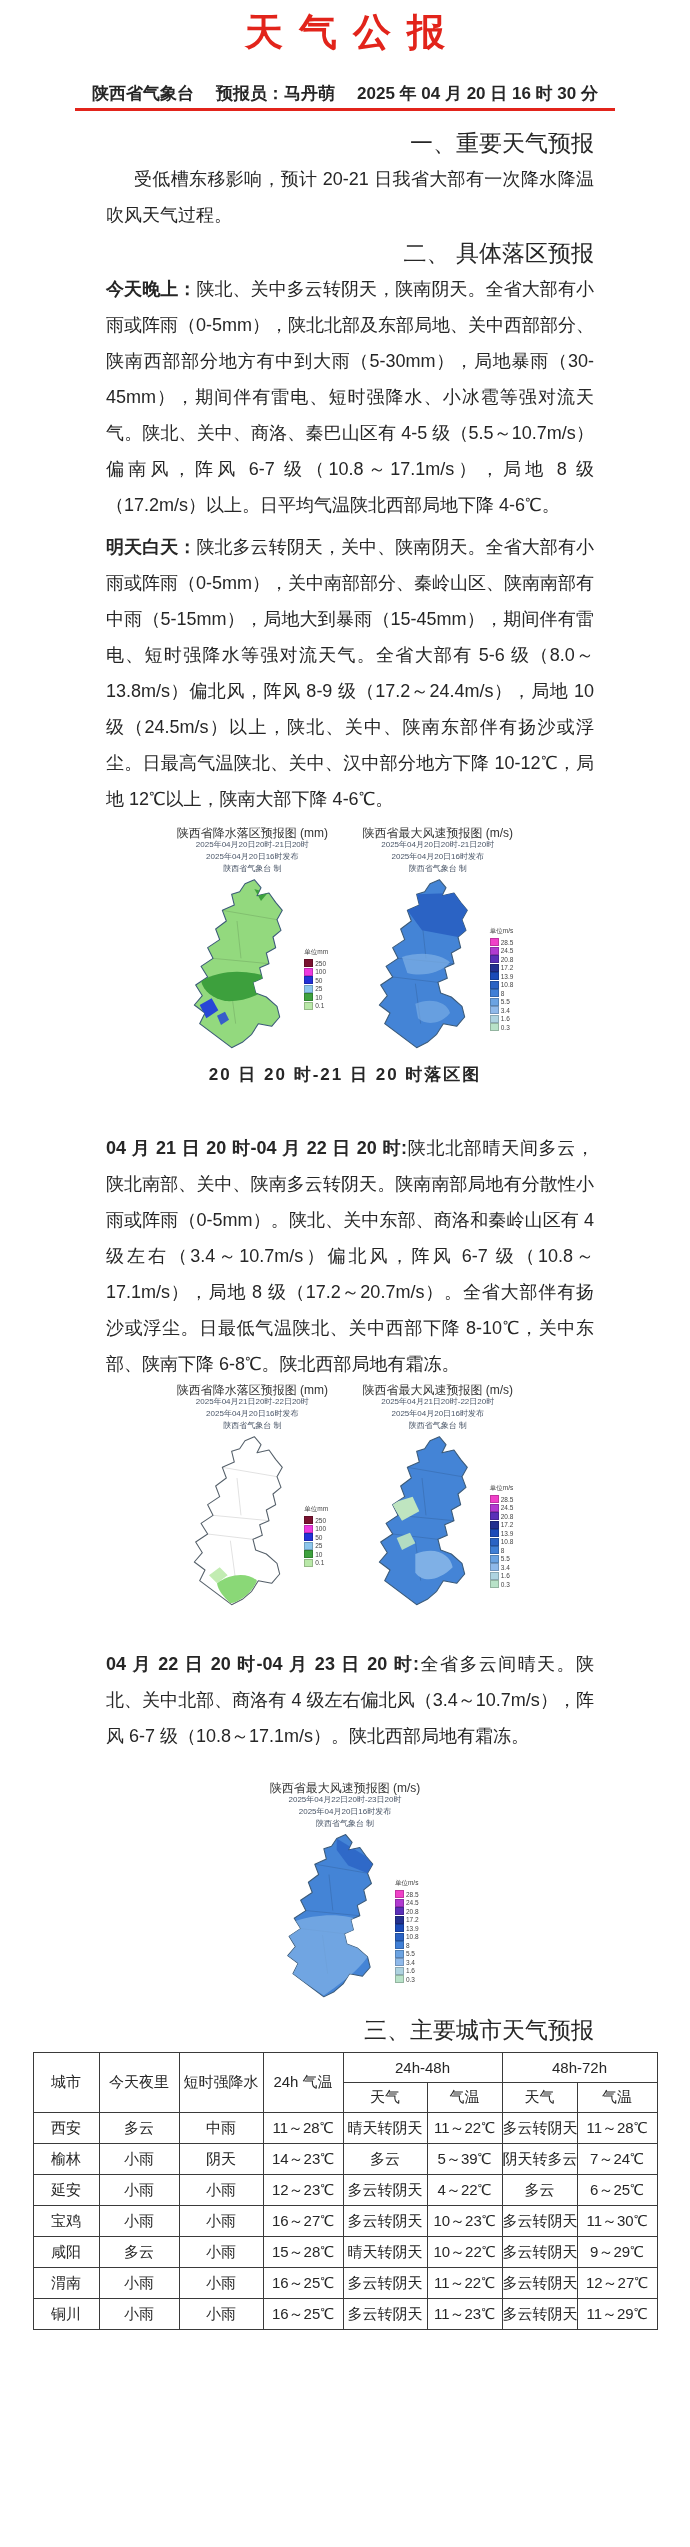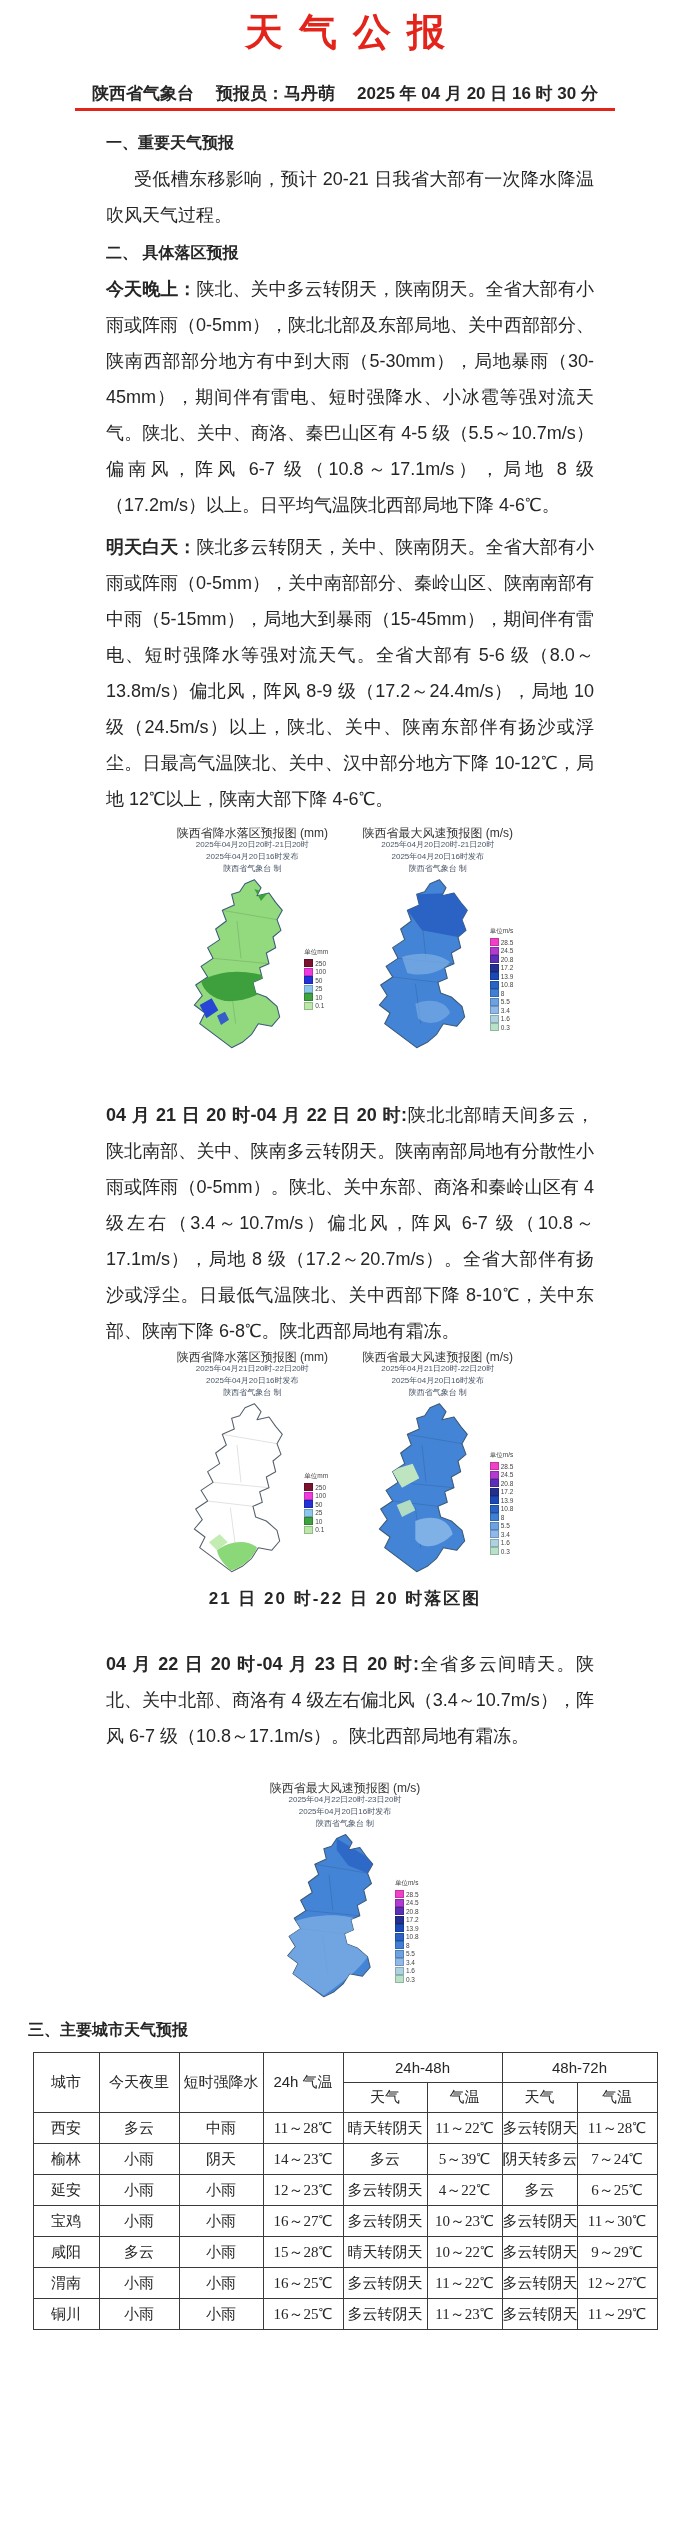--- a/index.html
+++ b/index.html
@@ -14,21 +14,21 @@
     font-size:38px; font-weight:bold; letter-spacing:16px; text-indent:16px;
     line-height:48px;
   }
   .header-line{ text-align:center; margin-top:26px; }
   .header-line .inner{
     display:inline-block; font-size:17px; font-weight:bold;
     border-bottom:3px solid var(--red); padding:0 6px 3px 6px; white-space:nowrap;
   }
   .header-line .inner span{ margin:12px 11px; }
   .heading{
-    font-size:16px; font-weight:bold; margin:20px 96px 0 106px; line-height:24px;
+    font-size:23px; font-weight:normal; margin:20px 96px 0 106px; line-height:24px;text-align:right;
   }
   .heading.h2{ margin-top:8px; }
   .heading.h3{ margin-top:16px;margin-left:28px; }
   .para{
     font-size:18px; line-height:36px; text-align:justify;
     margin:6px 96px 0 106px;
   }
   .para .lead{ font-weight:bold; }
   .para.indent{ text-indent:28px; }
 
@@ -53,21 +53,21 @@
   .para.p4{ margin-top:36px; }
 
   table.citytab{
     border-collapse:collapse; table-layout:fixed; width:624px; margin:10px auto 0 auto;
     font-size:15px; text-align:center;
   }
   table.citytab th, table.citytab td{
     border:1px solid var(--border); font-weight:normal; padding:0; overflow:hidden; white-space:nowrap;
   }
   table.citytab thead tr{ height:30px; }
-  table.citytab tbody tr{ height:31px;font-family:Liberation Serif, serif; }
+  table.citytab tbody tr{ height:31px; }
 </style>
 </head>
 <body>
 
 <div class="doc-title">天气公报</div>
 
 <div class="header-line">
   <div class="inner"><span>陕西省气象台</span><span>预报员：马丹萌</span><span>2025 年 04 月 20 日 16 时 30 分</span></div>
 </div>
 
@@ -211,20 +211,21 @@
               <span>1.6</span>
             </div>
             <div class="entry">
               <span class="sw" style="background:#b8e2c8"></span>
               <span>0.3</span>
             </div>
           </div>
       </div>
     </div>
   </div>
+  <div class="figcaption">20 日 20 时-21 日 20 时落区图</div>
 </div>
 
 <div class="para p-after-fig"><span class="lead">04 月 21 日 20 时-04 月 22 日 20 时:</span><span>陕北北部晴天间多云，陕北南部、关中、陕南多云转阴天。陕南南部局地有分散性小雨或阵雨（0-5mm）。陕北、关中东部、商洛和秦岭山区有 4 级左右（3.4～10.7m/s）偏北风，阵风 6-7 级（10.8～17.1m/s），局地 8 级（17.2～20.7m/s）。全省大部伴有扬沙或浮尘。日最低气温陕北、关中西部下降 8-10℃，关中东部、陕南下降 6-8℃。陕北西部局地有霜冻。</span></div>
 
 <div class="figure">
   <div class="maprow">
     <div class="mapunit">
       <div class="maptitles">
         <div class="t0">陕西省降水落区预报图 (mm)</div>
         <div>2025年04月21日20时-22日20时</div>
@@ -351,21 +352,20 @@
               <span>1.6</span>
             </div>
             <div class="entry">
               <span class="sw" style="background:#b8e2c8"></span>
               <span>0.3</span>
             </div>
           </div>
       </div>
     </div>
   </div>
-  <div class="figcaption">21 日 20 时-22 日 20 时落区图</div>
 </div>
 
 <div class="para p4"><span class="lead">04 月 22 日 20 时-04 月 23 日 20 时:</span><span>全省多云间晴天。陕北、关中北部、商洛有 4 级左右偏北风（3.4～10.7m/s），阵风 6-7 级（10.8～17.1m/s）。陕北西部局地有霜冻。</span></div>
 
 <div class="figure f3">
   <div class="maprow">
     <div class="mapunit">
       <div class="maptitles">
         <div class="t0">陕西省最大风速预报图 (m/s)</div>
         <div>2025年04月22日20时-23日20时</div>

